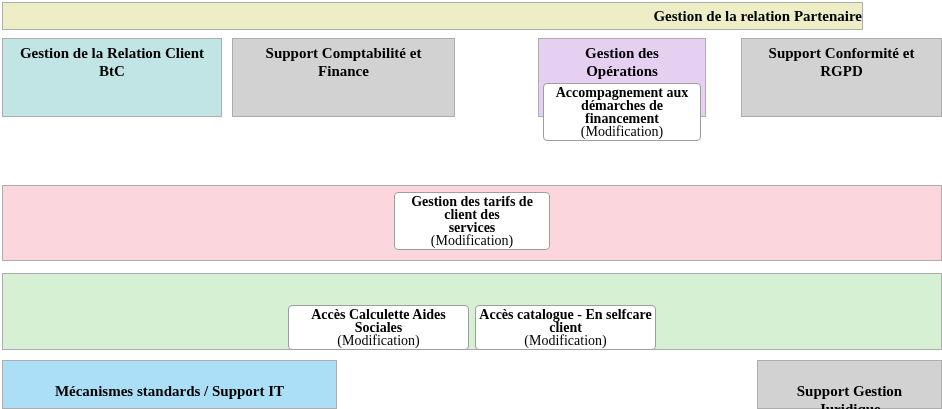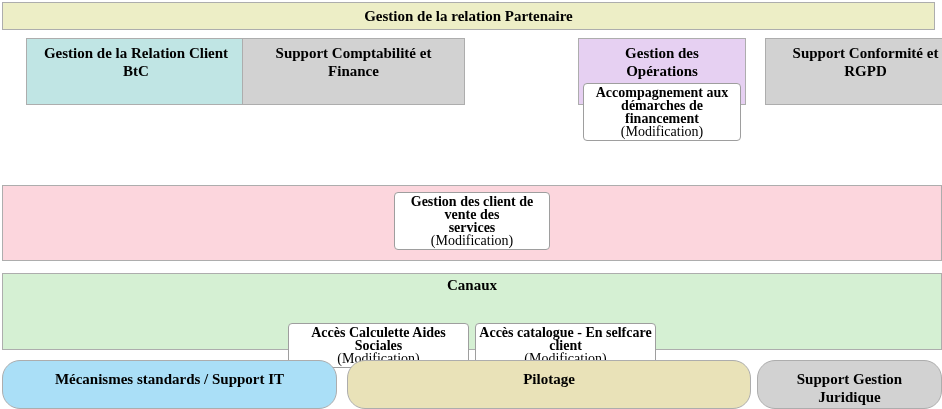--- a/index.html
+++ b/index.html
@@ -19,41 +19,41 @@
     text-align: center;
   }
   .heading {
     font-weight: bold;
     font-size: 15px;
     line-height: 18px;
     white-space: pre-line;
   }
   
   .title-bar {
-    left: 2px; top: 2px; width: 933px; height: 28px;
+    left: 2px; top: 2px; width: 861px; height: 28px;
     background: #edeec6;
-    display: flex; align-items: center; justify-content: center;
+    display: flex; align-items: center; justify-content: flex-end;
   }
   
-  .row-main { top: 38px; height: 67px; padding-top: 5px; margin-left: 24px; }
+  .row-main { top: 38px; height: 79px; padding-top: 5px; }
   .blk-btc        { left: 2px;   width: 220px; background: #c0e5e4; }
-  .blk-compta     { left: 218px; width: 223px; background: #d2d2d2; }
+  .blk-compta     { left: 232px; width: 223px; background: #d2d2d2; }
   .blk-rh         { left: 461px; width: 97px;  background: #d2d2d2; }
-  .blk-operations { left: 554px; width: 168px; background: #e6d0f2; }
+  .blk-operations { left: 538px; width: 168px; background: #e6d0f2; }
   .blk-rgpd       { left: 741px; width: 201px; background: #d2d2d2; }
   
   .band { left: 2px; width: 940px; }
   .band-echanges {
     top: 147px; height: 26px; background: #e2d4f6;
     display: flex; align-items: center; justify-content: center; margin-top: 47px;
   }
   .band-referentiels { top: 185px; height: 76px; background: #fcd6dd; padding-top: 2px; }
   .band-canaux       { top: 273px; height: 77px; background: #d5f0d3; padding-top: 2px; }
   
-  .row-bottom { top: 360px; height: 49px; padding-top: 9px; border-radius: 18px; }
+  .row-bottom { top: 360px; height: 49px; padding-top: 21px; }
   .blk-mecanismes { left: 2px;   width: 335px; background: #aadff7; }
   .blk-pilotage   { left: 347px; width: 404px; background: #e9e2b8; }
   .blk-juridique  { left: 757px; width: 185px; background: #d2d2d2; }
   
   .card {
     box-sizing: border-box;
     background: #ffffff;
     border: 1px solid #9e9e9e;
     border-radius: 4px;
     padding: 2px 2px;
@@ -103,49 +103,45 @@
 RGPD</div>
   </div>
 
   <div class="block band band-echanges">
     <div class="heading">Echanges</div>
   </div>
 
   <div class="block band band-referentiels">
     <div class="cards-row">
       <div class="card card-referentiels">
-        <div class="card-title">Gestion des client de vente des
+        <div class="card-title">Gestion des tarifs de client des
 services</div>
         <div class="card-status">(Modification)</div>
       </div>
     </div>
   </div>
 
   <div class="block band band-canaux">
-    <div class="heading">Canaux</div>
     <div class="cards-row">
       <div class="card card-canaux">
         <div class="card-title">Accès Calculette Aides
 Sociales</div>
         <div class="card-status">(Modification)</div>
       </div>
       <div class="card card-canaux">
         <div class="card-title">Accès catalogue - En selfcare
 client</div>
         <div class="card-status">(Modification)</div>
       </div>
     </div>
   </div>
 
   <div class="block row-bottom blk-mecanismes">
     <div class="heading">Mécanismes standards / Support IT</div>
   </div>
 
-  <div class="block row-bottom blk-pilotage">
-    <div class="heading">Pilotage</div>
-  </div>
 
   <div class="block row-bottom blk-juridique">
     <div class="heading">Support Gestion
 Juridique</div>
   </div>
 
 </div>
 
 </body></html>

